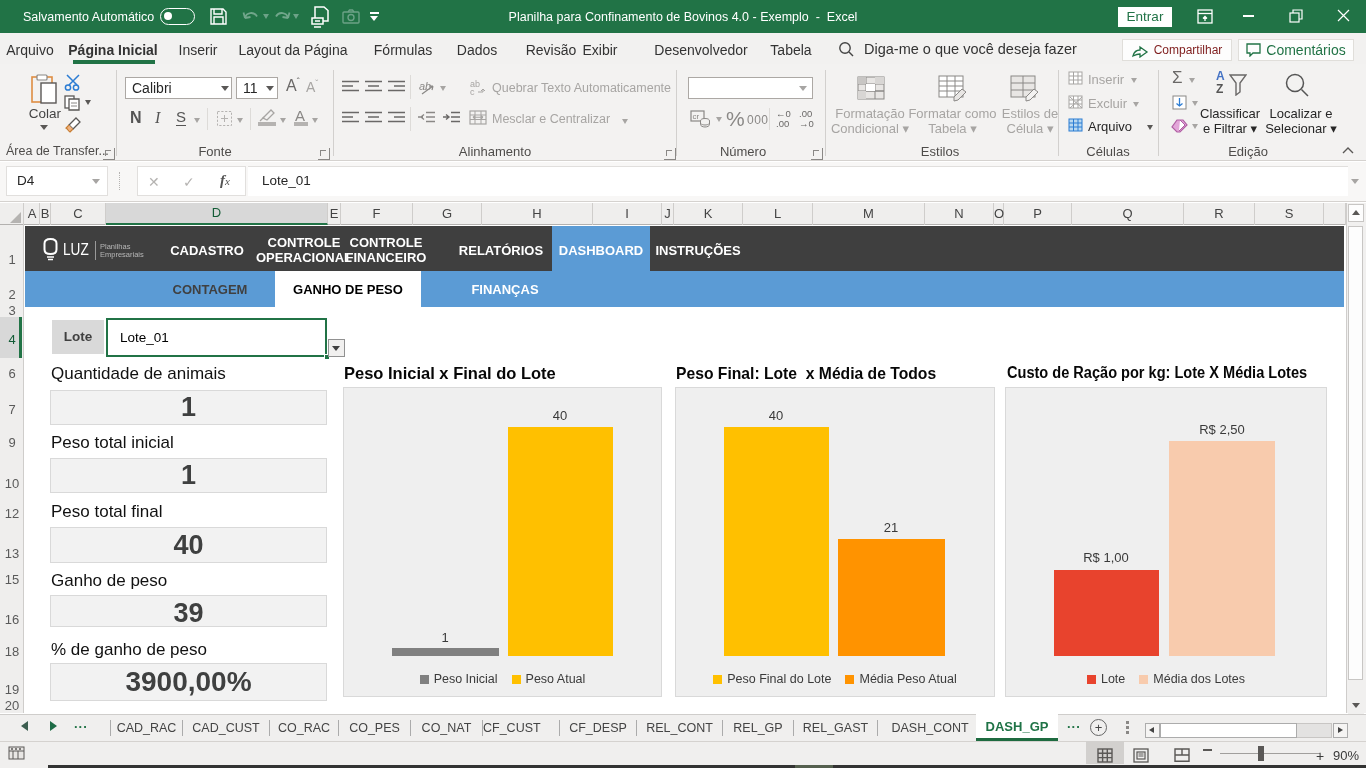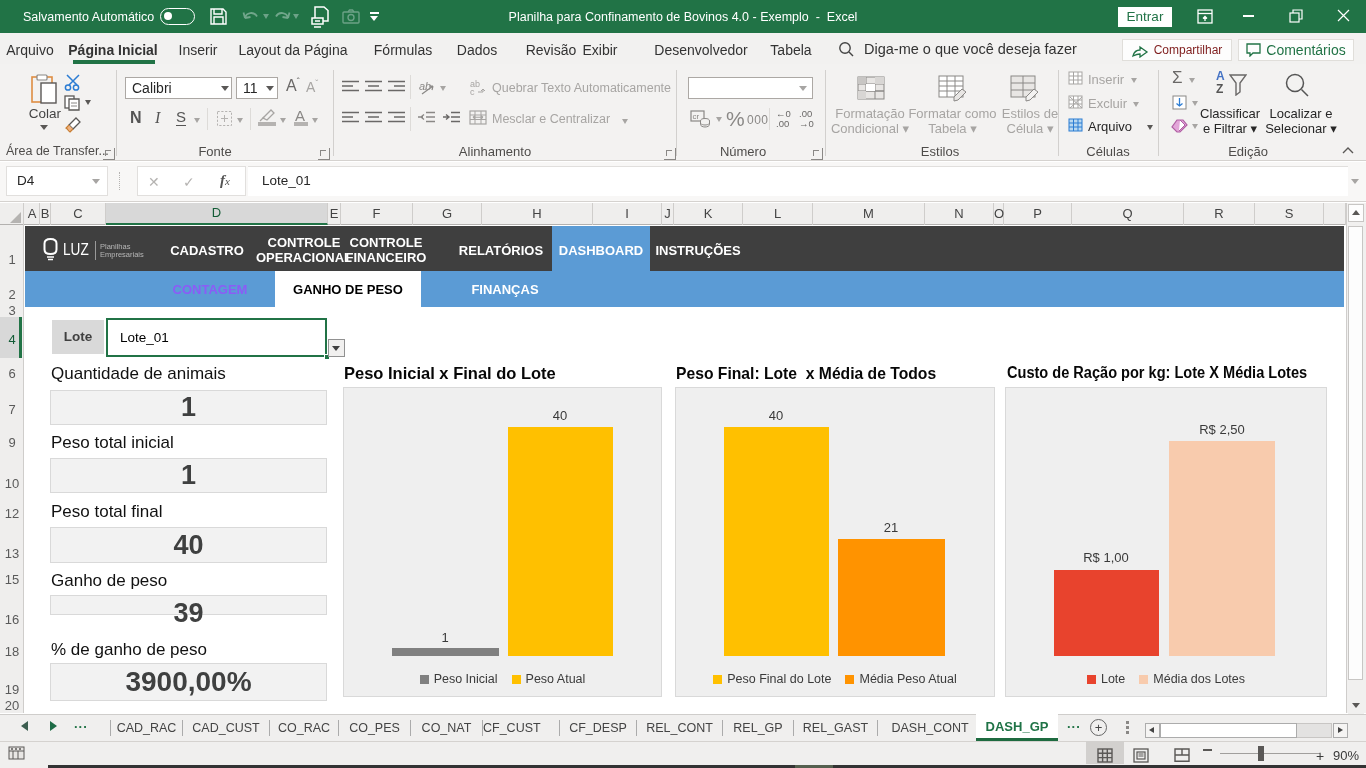--- a/index.html
+++ b/index.html
@@ -381,39 +381,39 @@
 <div class="abs" style="left:100px;top:243px;color:#b7b7b7;font-size:7.5px;line-height:8px">Planilhas<br>Empresariais</div>
 <div class="abs ctr" style="left:167px;top:243px;width:80px;color:#fff;font-size:13px;font-weight:bold">CADASTRO</div>
 <div class="abs ctr" style="left:254px;top:235px;width:100px;color:#fff;font-size:13px;font-weight:bold;line-height:15px">CONTROLE OPERACIONAL</div>
 <div class="abs ctr" style="left:336px;top:235px;width:100px;color:#fff;font-size:13px;font-weight:bold;line-height:15px">CONTROLE FINANCEIRO</div>
 <div class="abs ctr" style="left:456px;top:243px;width:90px;color:#fff;font-size:13px;font-weight:bold">RELATÓRIOS</div>
 <div class="abs" style="left:552px;top:226px;width:98px;height:45px;background:#5b9bd5"></div>
 <div class="abs ctr" style="left:552px;top:243px;width:98px;color:#fff;font-size:13px;font-weight:bold">DASHBOARD</div>
 <div class="abs ctr" style="left:653px;top:243px;width:90px;color:#fff;font-size:13px;font-weight:bold">INSTRUÇÕES</div>
 
 <div class="abs" style="left:25px;top:271px;width:1319px;height:36px;background:#5b9bd5"></div>
-<div class="abs ctr" style="left:160px;top:282px;width:100px;color:#8b5cf6;font-size:13px;font-weight:bold">CONTAGEM</div>
+<div class="abs ctr" style="left:160px;top:282px;width:100px;color:#404040;font-size:13px;font-weight:bold">CONTAGEM</div>
 <div class="abs" style="left:275px;top:271px;width:146px;height:36px;background:#fff"></div>
 <div class="abs ctr" style="left:275px;top:282px;width:146px;color:#000;font-size:13px;font-weight:bold">GANHO DE PESO</div>
 <div class="abs ctr" style="left:455px;top:282px;width:100px;color:#fff;font-size:13px;font-weight:bold">FINANÇAS</div>
 
 <div class="abs" style="left:52px;top:320px;width:52px;height:34px;background:#d9d9d9;text-align:center;line-height:34px;font-size:13.5px;font-weight:bold;color:#404040">Lote</div>
 <div class="abs" style="left:106px;top:318px;width:221px;height:39px;background:#fff;border:2px solid #217346;font-size:13.5px;color:#000;line-height:35px;padding-left:12px">Lote_01</div>
 <div class="abs" style="left:324px;top:354px;width:6px;height:6px;background:#217346;border:1px solid #fff"></div>
 <div class="abs" style="left:328px;top:339px;width:17px;height:18px;background:#f1f0ef;border:1px solid #919191"></div>
 <div class="abs" style="left:332px;top:346px;width:0;height:0;border-left:4.5px solid transparent;border-right:4.5px solid transparent;border-top:5px solid #404040"></div>
 
 <div class="statlbl" style="top:364px">Quantidade de animais</div>
 <div class="statbox" style="top:390px;height:35px;line-height:33px;font-size:27px">1</div>
 <div class="statlbl" style="top:433px">Peso total inicial</div>
 <div class="statbox" style="top:458px;height:35px;line-height:33px;font-size:27px">1</div>
 <div class="statlbl" style="top:502px">Peso total final</div>
 <div class="statbox" style="top:527px;height:36px;line-height:34px;font-size:27px">40</div>
 <div class="statlbl" style="top:571px">Ganho de peso</div>
-<div class="statbox" style="top:595px;height:20px;line-height:34px;font-size:27px">39</div>
+<div class="statbox" style="top:595px;height:32px;line-height:34px;font-size:27px">39</div>
 <div class="statlbl" style="top:640px">% de ganho de peso</div>
 <div class="statbox" style="top:663px;height:38px;line-height:36px;font-size:28px">3900,00%</div>
 
 <div class="ctitle" style="left:344px;top:364px">Peso Inicial x Final do Lote</div>
 <div class="chartbox" style="left:343px;top:387px;width:319px;height:310px"></div>
 <div class="dlab" style="left:395px;top:630px;width:100px">1</div>
 <div class="bar" style="left:392px;top:648px;width:107px;height:8px;background:#808080"></div>
 <div class="dlab" style="left:510px;top:408px;width:100px">40</div>
 <div class="bar" style="left:508px;top:427px;width:105px;height:229px;background:#ffc000"></div>
 <div class="abs flex" style="left:343px;top:672px;width:319px;justify-content:center;font-size:12.5px;color:#3a3a3a">

